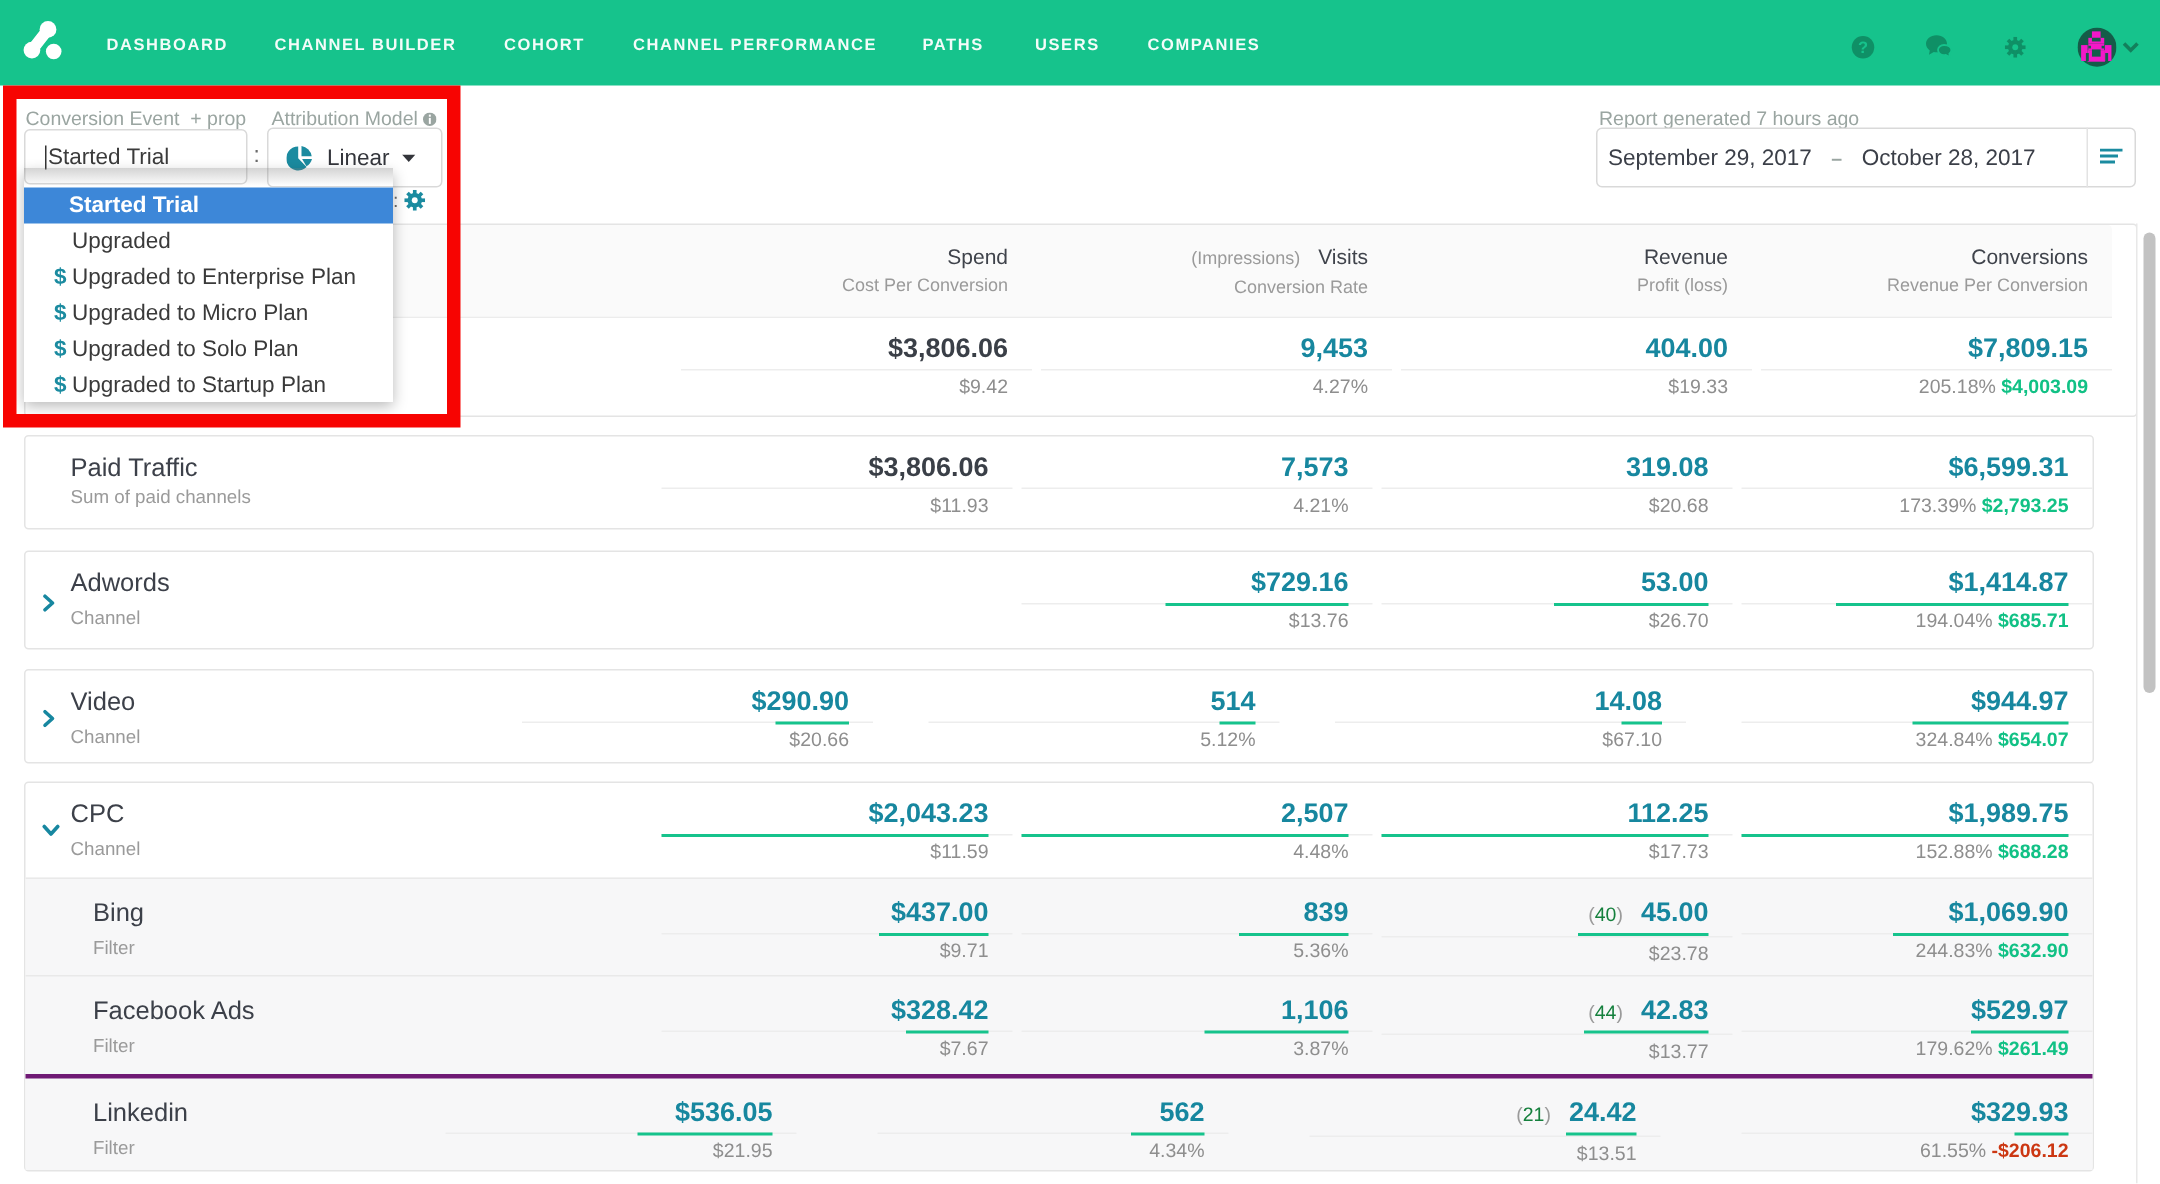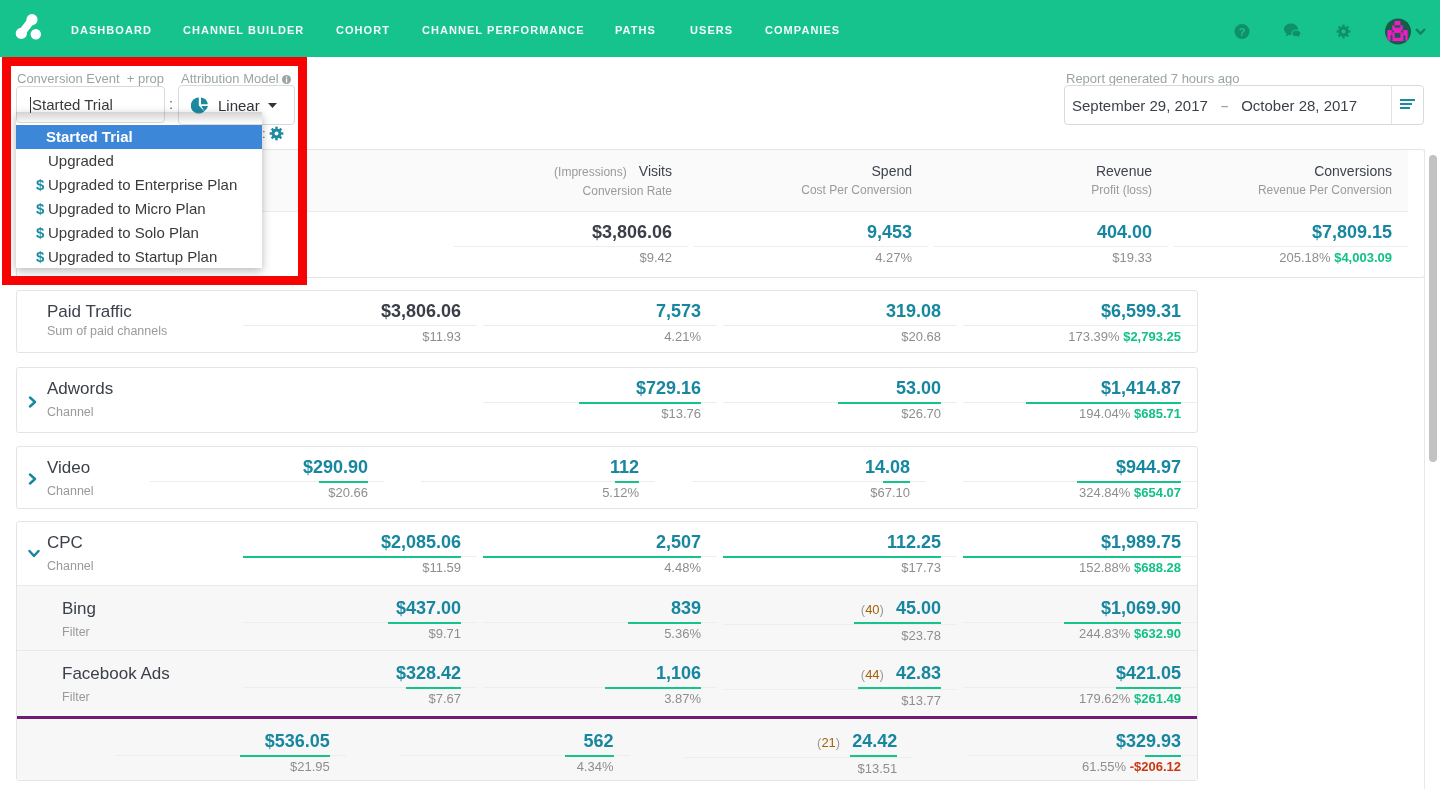--- a/index.html
+++ b/index.html
@@ -33,32 +33,32 @@
 #panel li .dol { position:absolute; left:20px; color:#1b8ba0; font-weight:bold; }
 
 
 #replbl { left:1066px; top:71px; }
 #datebox { left:1064px; top:85px; width:360px; height:40px; display:flex; align-items:center; }
 #dates { flex:1; display:flex; align-items:center; justify-content:center; font-size:15px; color:#3b3f48; margin-right:27px; }
 #dates .dash { color:#9aa5a1; font-size:13px; font-weight:bold; margin:0 13px; }
 #sortcell { width:32px; height:40px; border-left:1px solid #e3e3e3; display:flex; align-items:center; justify-content:center; }
 
 
-.card { position:absolute; left:16px; width:1182px; background:#fff; border:1px solid #e4e4e4; border-radius:3px; }
+.card { position:absolute; left:16px; width:1380px; background:#fff; border:1px solid #e4e4e4; border-radius:3px; }
 .trow { display:flex; position:relative; }
 .namecell { flex:1; padding-left:30px; overflow:hidden; }
 .nm { font-size:17px; color:#3c4049; padding-top:10px; line-height:21px; }
 .nsub { font-size:12.5px; color:#9a9a9a; margin-top:6px; }
 .cell { width:240px; position:relative; text-align:right; }
 .val { padding:10px 16px 4px 0; margin-left:6px; border-bottom:1.5px solid #ededed; font-size:18px; font-weight:bold; color:#17879f; line-height:20px; white-space:nowrap; }
 .val.dark { color:#3a3f47; }
 .bar { position:absolute; right:16px; top:33.5px; height:2.5px; background:#16c38c; }
 .sub { padding:2.5px 16px 0 0; font-size:13px; color:#8e8e8e; white-space:nowrap; }
 .pfx { font-size:13px; color:#9a9a9a; font-weight:normal; margin-right:12px; }
-.pfx .in { color:#a16207; }
+.pfx .in { color:#15803d; }
 .grn { color:#11c185; font-weight:bold; }
 .red { color:#cc3712; font-weight:bold; }
 .chev { position:absolute; left:27px; }
 
 #hdr { height:62px; background:#fafafa; border-bottom:1px solid #ececec; border-radius:3px 3px 0 0; }
 #hdr .cell { padding-top:12px; }
 .hval { font-size:14px; color:#3f434b; padding-right:16px; line-height:19px; }
 .hsub { font-size:12px; color:#9a9a9a; padding-right:16px; margin-top:2px; }
 .himp { font-size:12px; color:#9a9a9a; margin-right:12px; }
 
@@ -188,26 +188,26 @@
       <rect x="0" y="4" width="12" height="2" fill="#1b8ba0"></rect>
       <rect x="0" y="8" width="10" height="2" fill="#1b8ba0"></rect>
     </svg>
   </div>
 </div>
 
 <div class="card" style="top:149px; height:129px; width:1409px; padding-right:16px;">
   <div class="trow" id="hdr">
     <div class="namecell"></div>
     <div class="cell">
+          <div class="hval">Spend</div>
+          <div class="hsub">Cost Per Conversion</div>
+        </div>
+    <div class="cell">
           <div class="hval"><span class="himp">(Impressions)</span>Visits</div>
           <div class="hsub">Conversion Rate</div>
-        </div>
-    <div class="cell">
-          <div class="hval">Spend</div>
-          <div class="hsub">Cost Per Conversion</div>
         </div>
     <div class="cell">
           <div class="hval">Revenue</div>
           <div class="hsub">Profit (loss)</div>
         </div>
     <div class="cell">
           <div class="hval">Conversions</div>
           <div class="hsub">Revenue Per Conversion</div>
         </div>
   </div>
@@ -292,21 +292,21 @@
     <div class="namecell">
           <div class="nm">Video</div>
           <div class="nsub">Channel</div>
         </div>
     <div class="cell">
           <div class="val">$290.90</div>
           <div class="bar" style="width:49px;"></div>
           <div class="sub">$20.66</div>
         </div>
     <div class="cell">
-          <div class="val">112</div>
+          <div class="val">514</div>
           <div class="bar" style="width:24px;"></div>
           <div class="sub">5.12%</div>
         </div>
     <div class="cell">
           <div class="val">14.08</div>
           <div class="bar" style="width:27px;"></div>
           <div class="sub">$67.10</div>
         </div>
     <div class="cell">
           <div class="val">$944.97</div>
@@ -319,21 +319,21 @@
 <div class="card" style="top:521px; height:260px;">
   <div class="trow" style="height:63px;">
     <svg class="chev" style="top:27px; left:11px;" width="12" height="9" viewBox="0 0 12 9">
           <path d="M1.5 2 L6 7 L10.5 2" stroke="#1787a0" stroke-width="2.4" fill="none" stroke-linecap="round" stroke-linejoin="round"></path>
         </svg>
     <div class="namecell">
           <div class="nm">CPC</div>
           <div class="nsub">Channel</div>
         </div>
     <div class="cell">
-          <div class="val">$2,085.06</div>
+          <div class="val">$2,043.23</div>
           <div class="bar" style="width:218px;"></div>
           <div class="sub">$11.59</div>
         </div>
     <div class="cell">
           <div class="val">2,507</div>
           <div class="bar" style="width:218px;"></div>
           <div class="sub">4.48%</div>
         </div>
     <div class="cell">
           <div class="val">112.25</div>
@@ -386,21 +386,21 @@
           <div class="val">1,106</div>
           <div class="bar" style="width:96px;"></div>
           <div class="sub">3.87%</div>
         </div>
     <div class="cell">
           <div class="val"><span class="pfx">(<span class="in">44</span>)</span>42.83</div>
           <div class="bar" style="width:83px;"></div>
           <div class="sub">$13.77</div>
         </div>
     <div class="cell">
-          <div class="val">$421.05</div>
+          <div class="val">$529.97</div>
           <div class="bar" style="width:65px;"></div>
           <div class="sub">179.62% <span class="grn">$261.49</span></div>
         </div>
   </div>
   <div class="trow subrow" style="height:64px; background:#f7f7f8; border-top:3px solid #701a75;gap:48px;">
     <div class="namecell" style="padding-left:45px;">
           <div class="nm">Linkedin</div>
           <div class="nsub">Filter</div>
         </div>
     <div class="cell">

